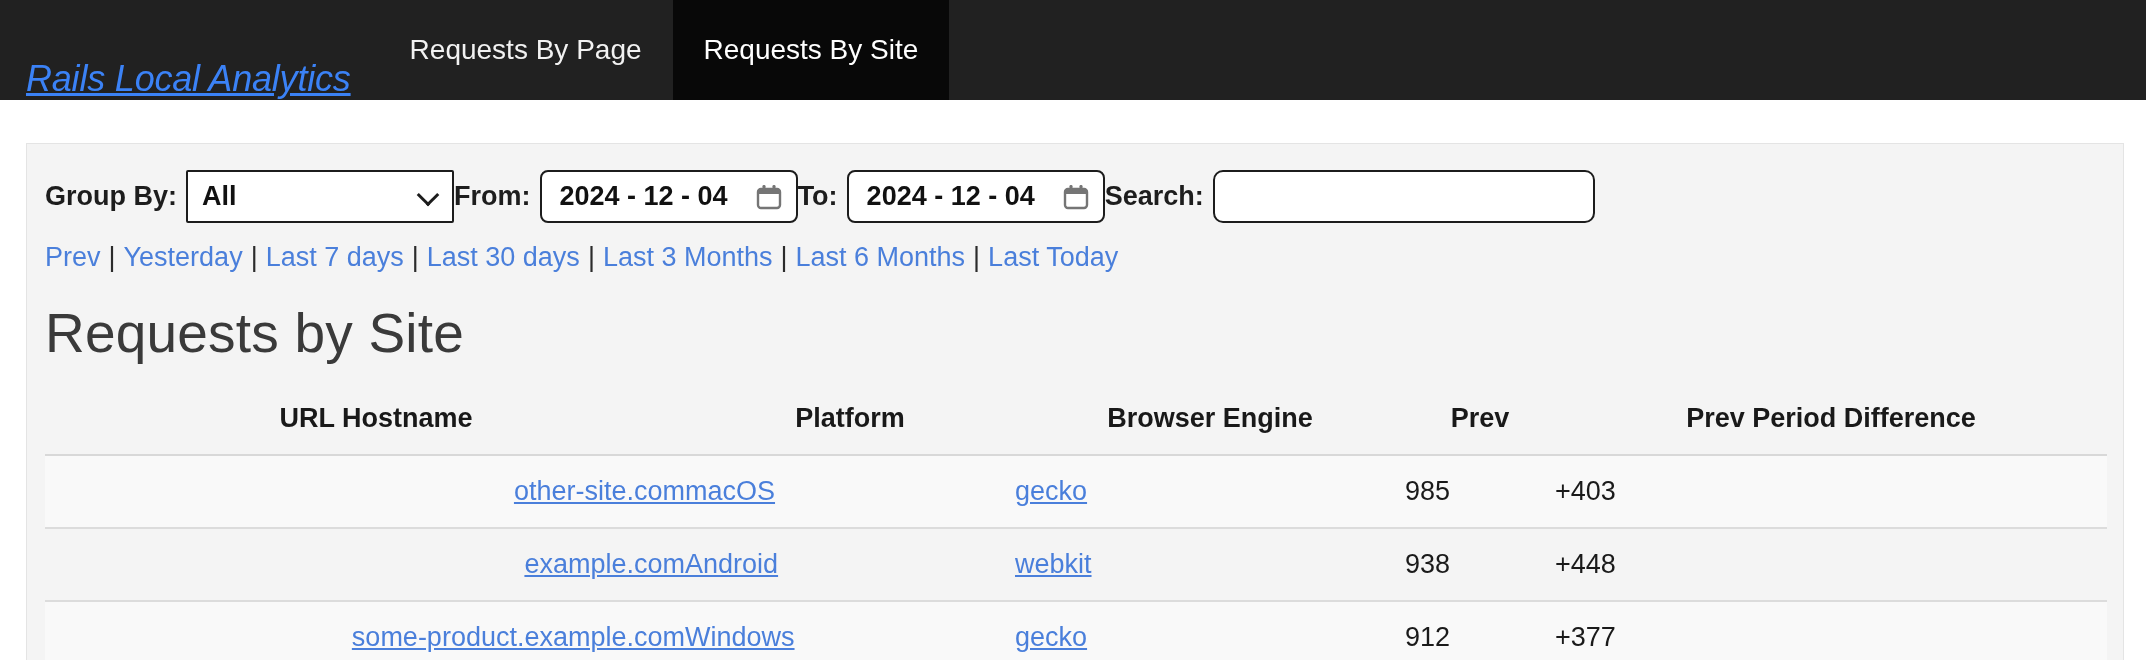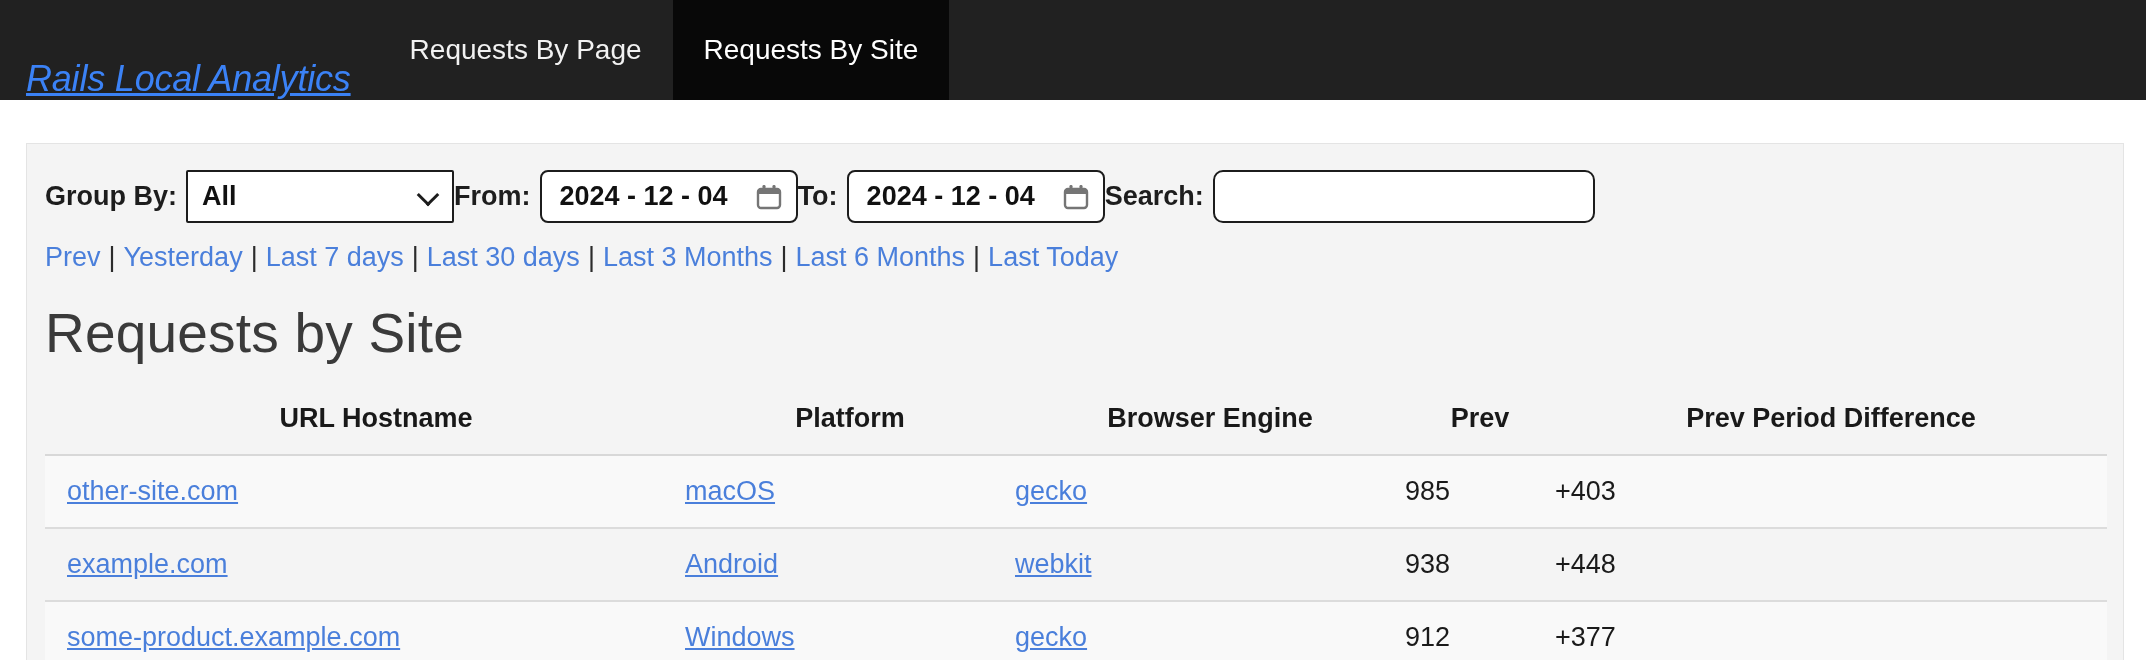--- a/index.html
+++ b/index.html
@@ -178,21 +178,21 @@
     border-bottom: 2px solid #dcdcdc;
     font-size: 27px;
     color: #1a1a1a;
   }
   table.data tbody tr:nth-child(odd) td { background: #f9f9f9; }
   table.data tbody tr:nth-child(even) td { background: #f4f4f4; }
   table.data td a, table.data th a {
     color: #4a7fdb;
     text-decoration: underline;
   }
-  .c-host   { width: 640px; padding-left: 22px !important; }
+  .c-host   { width: 640px; padding-left: 22px !important; text-align: right; }
   .c-plat   { width: 330px; }
   .c-engine { width: 390px; margin-top: 25px; }
   .c-total  { width: 150px; }
   .c-diff   { width: auto; }
 </style>
 </head>
 <body>
 
 <div class="navbar">
   <a class="brand" href="#">

